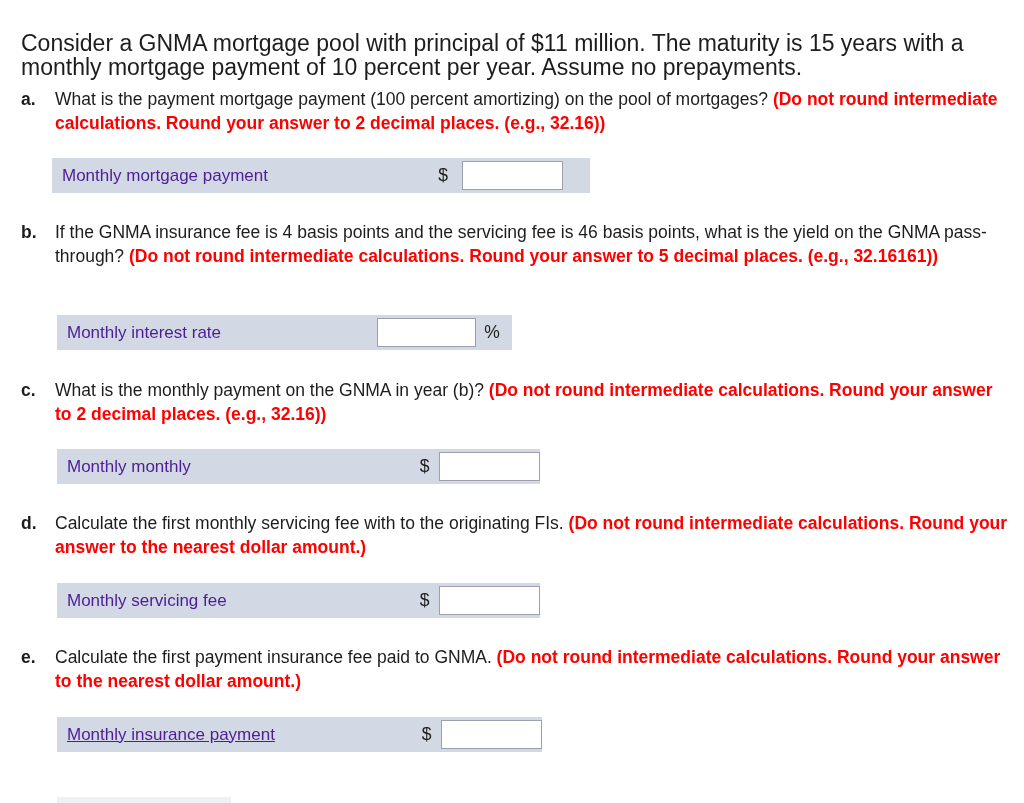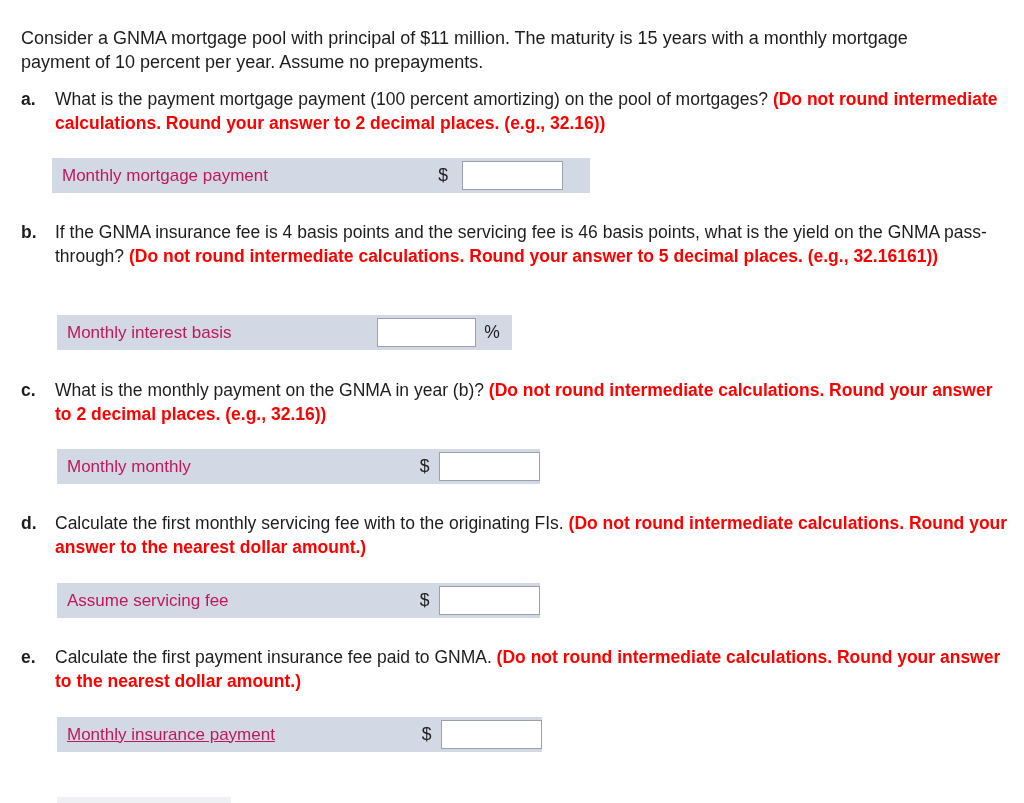--- a/index.html
+++ b/index.html
@@ -22,21 +22,21 @@
     height: 803px;
     padding: 0;
   }
 
   
   .intro {
     position: absolute;
     left: 21px;
     top: 8px;
     width: 960px;
-    font-size: 18px;
+    font-size: 23px;
     line-height: 24px;
     color: #1d1d1d;
   }
 
   
   .q {
     position: absolute;
     left: 21px;
     width: 990px;
   }
@@ -64,21 +64,21 @@
   .ans-row {
     position: absolute;
     display: flex;
     align-items: center;
     background: #d3d9e4;
     height: 35px;
     box-sizing: border-box;
   }
   .ans-label {
     font-size: 17px;
-    color: #be185d;
+    color: #4c1d95;
     padding-left: 10px;
     white-space: nowrap;
   }
   .ans-symbol {
     font-size: 17.5px;
     color: #20201f;
     text-align: center;
     white-space: nowrap;
   }
   .ans-input {
@@ -173,33 +173,33 @@
     </div>
   </div>
 
   <div class="ans-row row-a">
     <span class="ans-label">Monthly mortgage payment</span>
     <span class="ans-symbol">$</span>
     <input class="ans-input" type="text" value="" style="">
   </div>
 
   <div class="ans-row row-b">
-    <span class="ans-label">Monthly interest basis</span>
+    <span class="ans-label">Monthly interest rate</span>
     <input class="ans-input" type="text" value="" style="">
     <span class="ans-symbol">%</span>
   </div>
 
   <div class="ans-row row-c">
     <span class="ans-label">Monthly monthly</span>
     <span class="ans-symbol">$</span>
     <input class="ans-input" type="text" value="" style="">
   </div>
 
   <div class="ans-row row-d">
-    <span class="ans-label">Assume servicing fee</span>
+    <span class="ans-label">Monthly servicing fee</span>
     <span class="ans-symbol">$</span>
     <input class="ans-input" type="text" value="" style="">
   </div>
 
   <div class="ans-row row-e">
     <span class="ans-label">Monthly insurance payment</span>
     <span class="ans-symbol">$</span>
     <input class="ans-input" type="text" value="" style="">
   </div>
 

